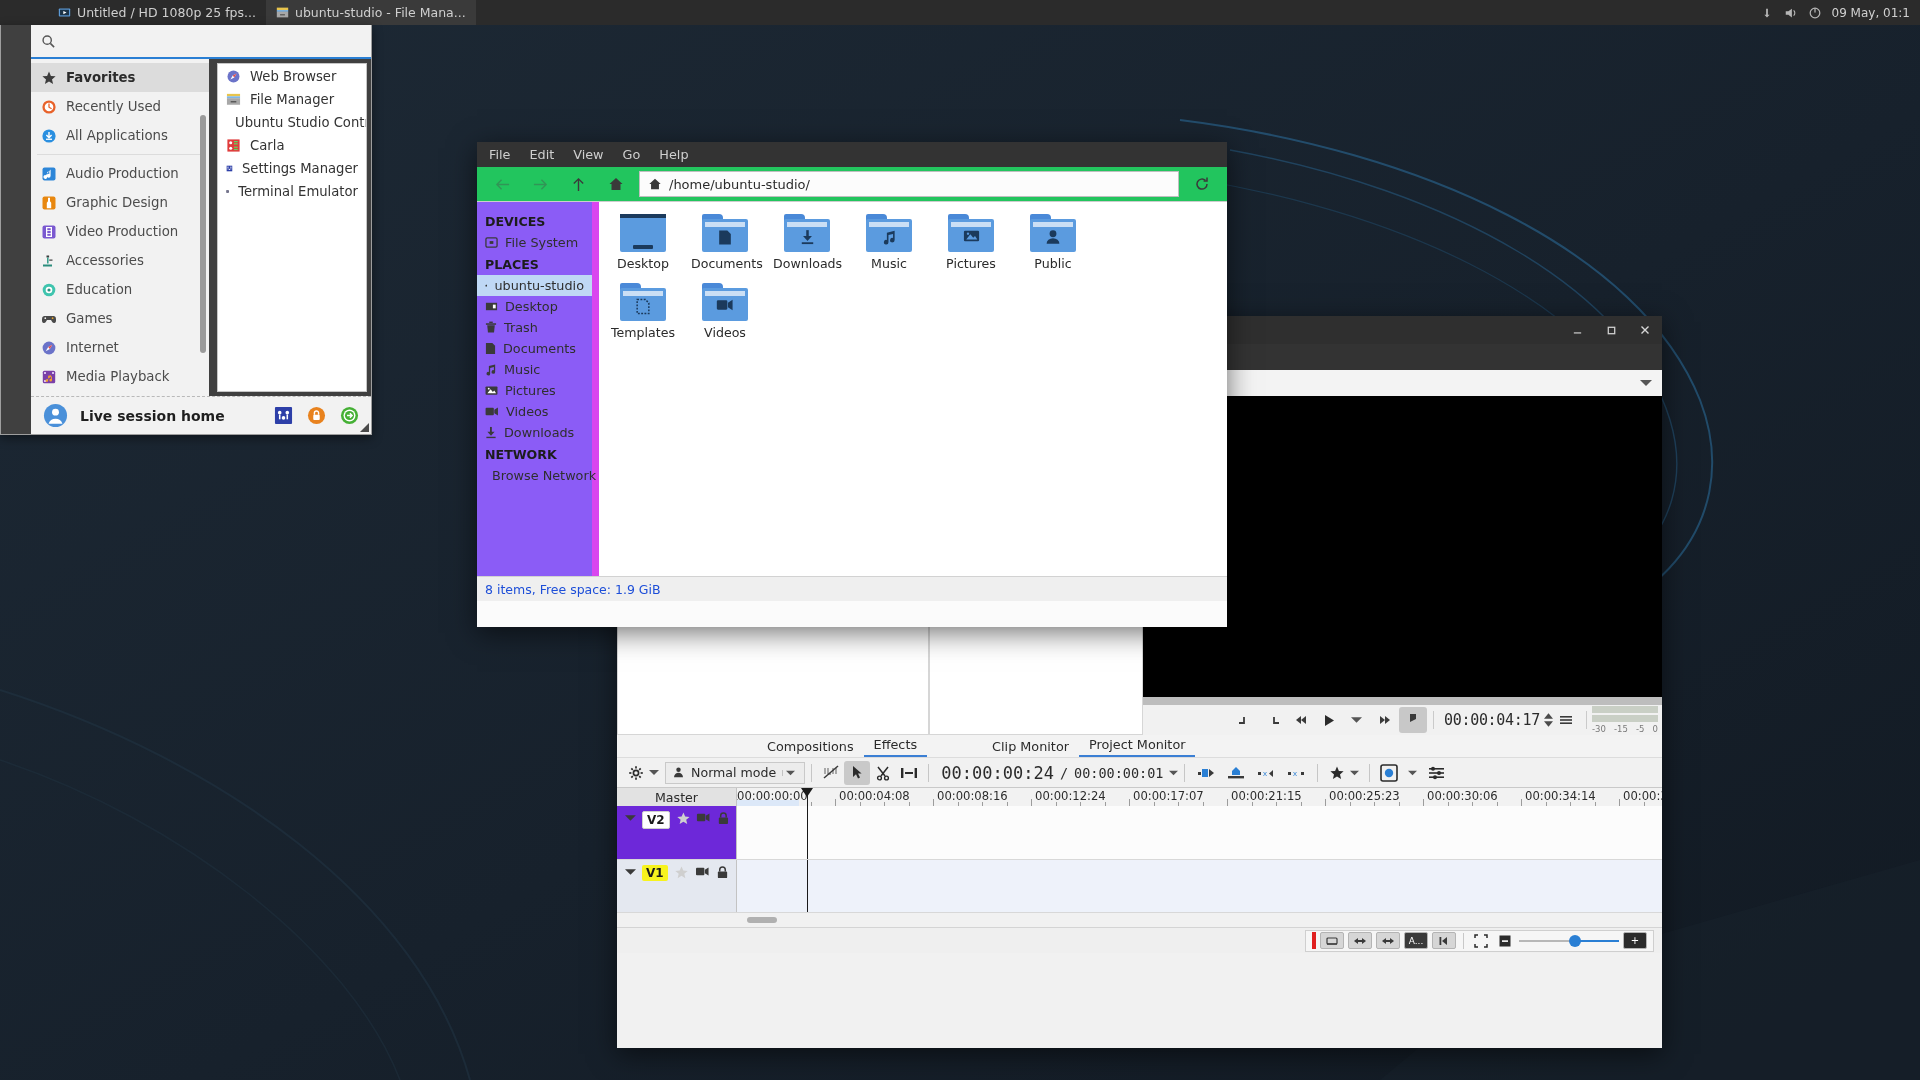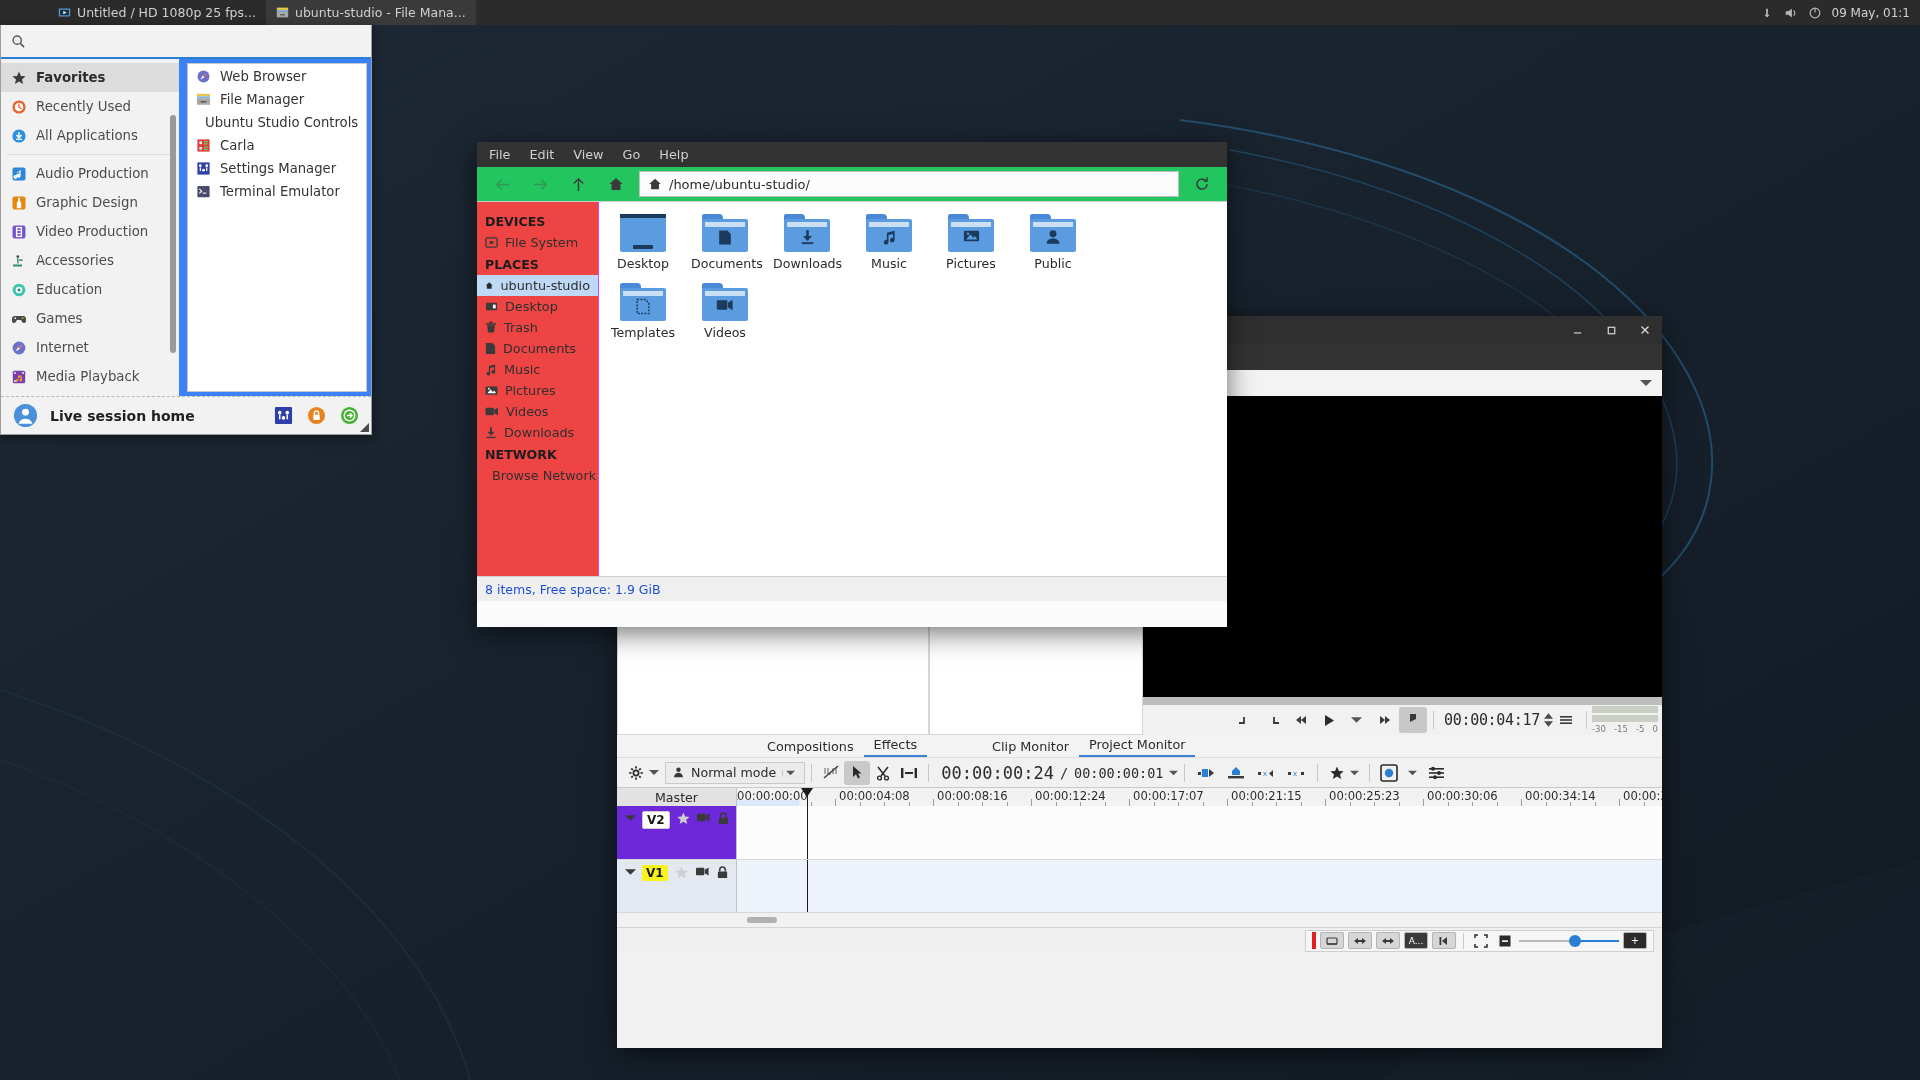--- a/index.html
+++ b/index.html
@@ -25,24 +25,24 @@
   .panel-task {
     display:flex; align-items:center; gap:6px; height:25px; padding:0 10px;
     color:#cfcfcf; font-size:12.5px; white-space:nowrap;
   }
   .panel-task.active { background:#3a3a3a; }
   .panel-right { margin-left:auto; display:flex; align-items:center; gap:10px; padding-right:10px; }
   .tray-ico { width:14px; height:14px; display:inline-block; opacity:.85; }
   
   #whisker {
     position:absolute; left:0; top:25px; width:372px; height:410px;
-    background:#3b82f6; border:1px solid #9e9e9e; border-top:none;
+    background:#404040; border:1px solid #9e9e9e; border-top:none;
     box-shadow: 0 3px 10px rgba(0,0,0,.45);
     display:flex; flex-direction:column; z-index: 60;
-    font-size: 13.5px; color:#3a3a3a;
+    font-size: 13.5px; color:#3a3a3a;padding-left:30px;
   }
   #whisker-search {
     height:34px; display:flex; align-items:center; gap:8px;
     padding:0 10px; background:#f2f2f2; border-bottom:2px solid #2a7fd4;
   }
   #whisker-search input {
     flex:1; border:none; outline:none; background:transparent;
     font-size:13.5px; font-family:inherit; color:#2b2b2b;
     caret-color:#2a7fd4;
   }
@@ -110,21 +110,21 @@
     color:#4a4a4a;
   }
   .tb-btn.disabled { opacity:.38; }
   #fm-path {
     flex:1; height:26px; background:#fcfcfc; border:1px solid #bfbfbf;
     display:flex; align-items:center; gap:7px; padding:0 8px; margin:0 4px;
     font-size:13px; color:#2b2b2b;
   }
   #fm-main { display:flex; height:374px; }
   #fm-side {
-    width:122px; background:#ef4444; border-right:1px solid #d946ef;
+    width:122px; background:#8b5cf6; border-right:7px solid #d946ef;
     padding-top:8px; font-size:12.8px; color:#2f2f2f;
   }
   .fm-head { font-weight:bold; font-size:12.6px; padding:4px 8px 3px 8px; color:#1c1c1c; }
   .fm-place {
     display:flex; align-items:center; gap:7px; height:21px; padding:0 8px;
     color:#2f2f2f; white-space:nowrap;
   }
   .fm-place.active { background:#bfd8f5; }
   #fm-files { flex:1; background:#ffffff; padding:12px 10px; }
   #fm-grid { display:flex; flex-wrap:wrap; gap:0px; }

